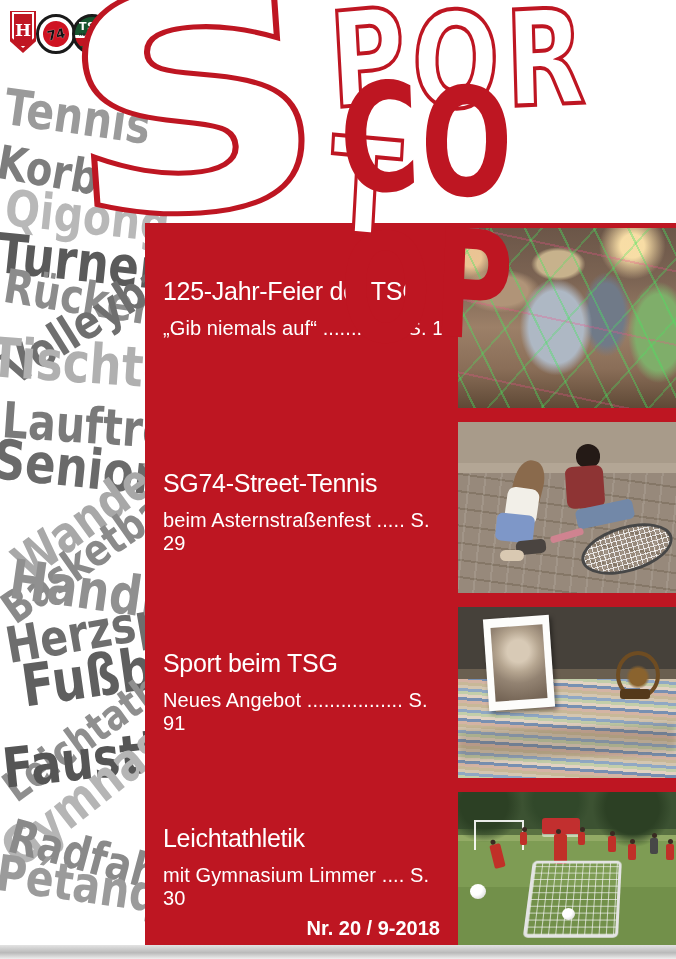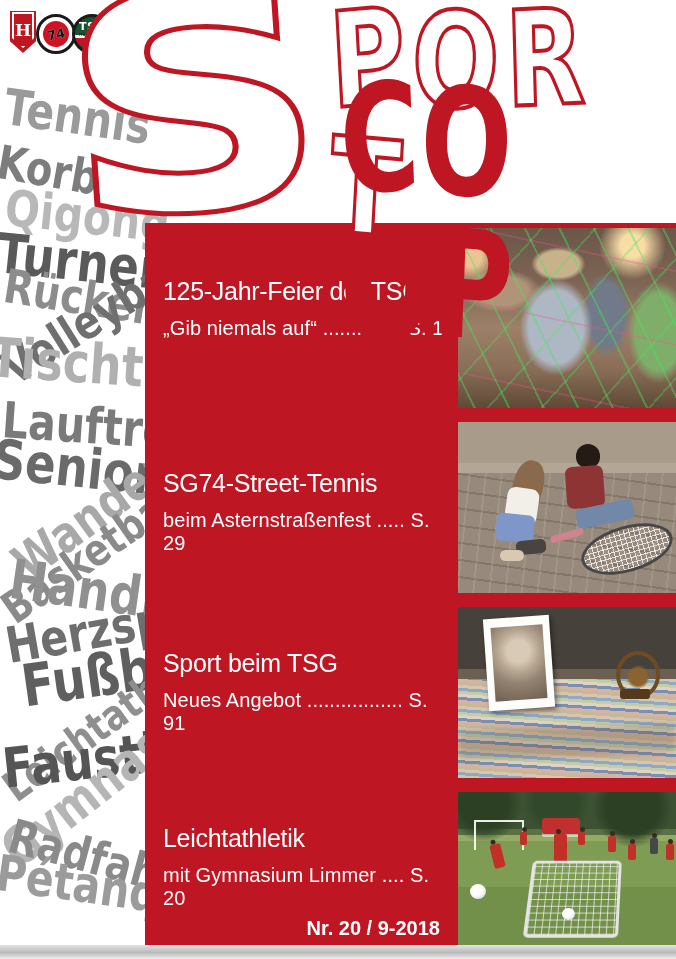--- a/index.html
+++ b/index.html
@@ -254,21 +254,21 @@
         <div class="toc-item">
           <h2 class="toc-title">SG74-Street-Tennis</h2>
           <p class="toc-sub">beim Asternstraßenfest ..... S. 29</p>
         </div>
         <div class="toc-item">
           <h2 class="toc-title">Sport beim TSG</h2>
           <p class="toc-sub">Neues Angebot ................. S. 91</p>
         </div>
         <div class="toc-item">
           <h2 class="toc-title">Leichtathletik</h2>
-          <p class="toc-sub">mit Gymnasium Limmer .... S. 20</p>
+          <p class="toc-sub">mit Gymnasium Limmer .... S. 30</p>
         </div>
       </div>
     <div class="issue">Nr. 20 / 9-2018</div>
   </section>
 
   <aside class="photos">
     <div class="photo photo1">
       <div class="lasers"></div>
     </div>
     <div class="photo photo2">

